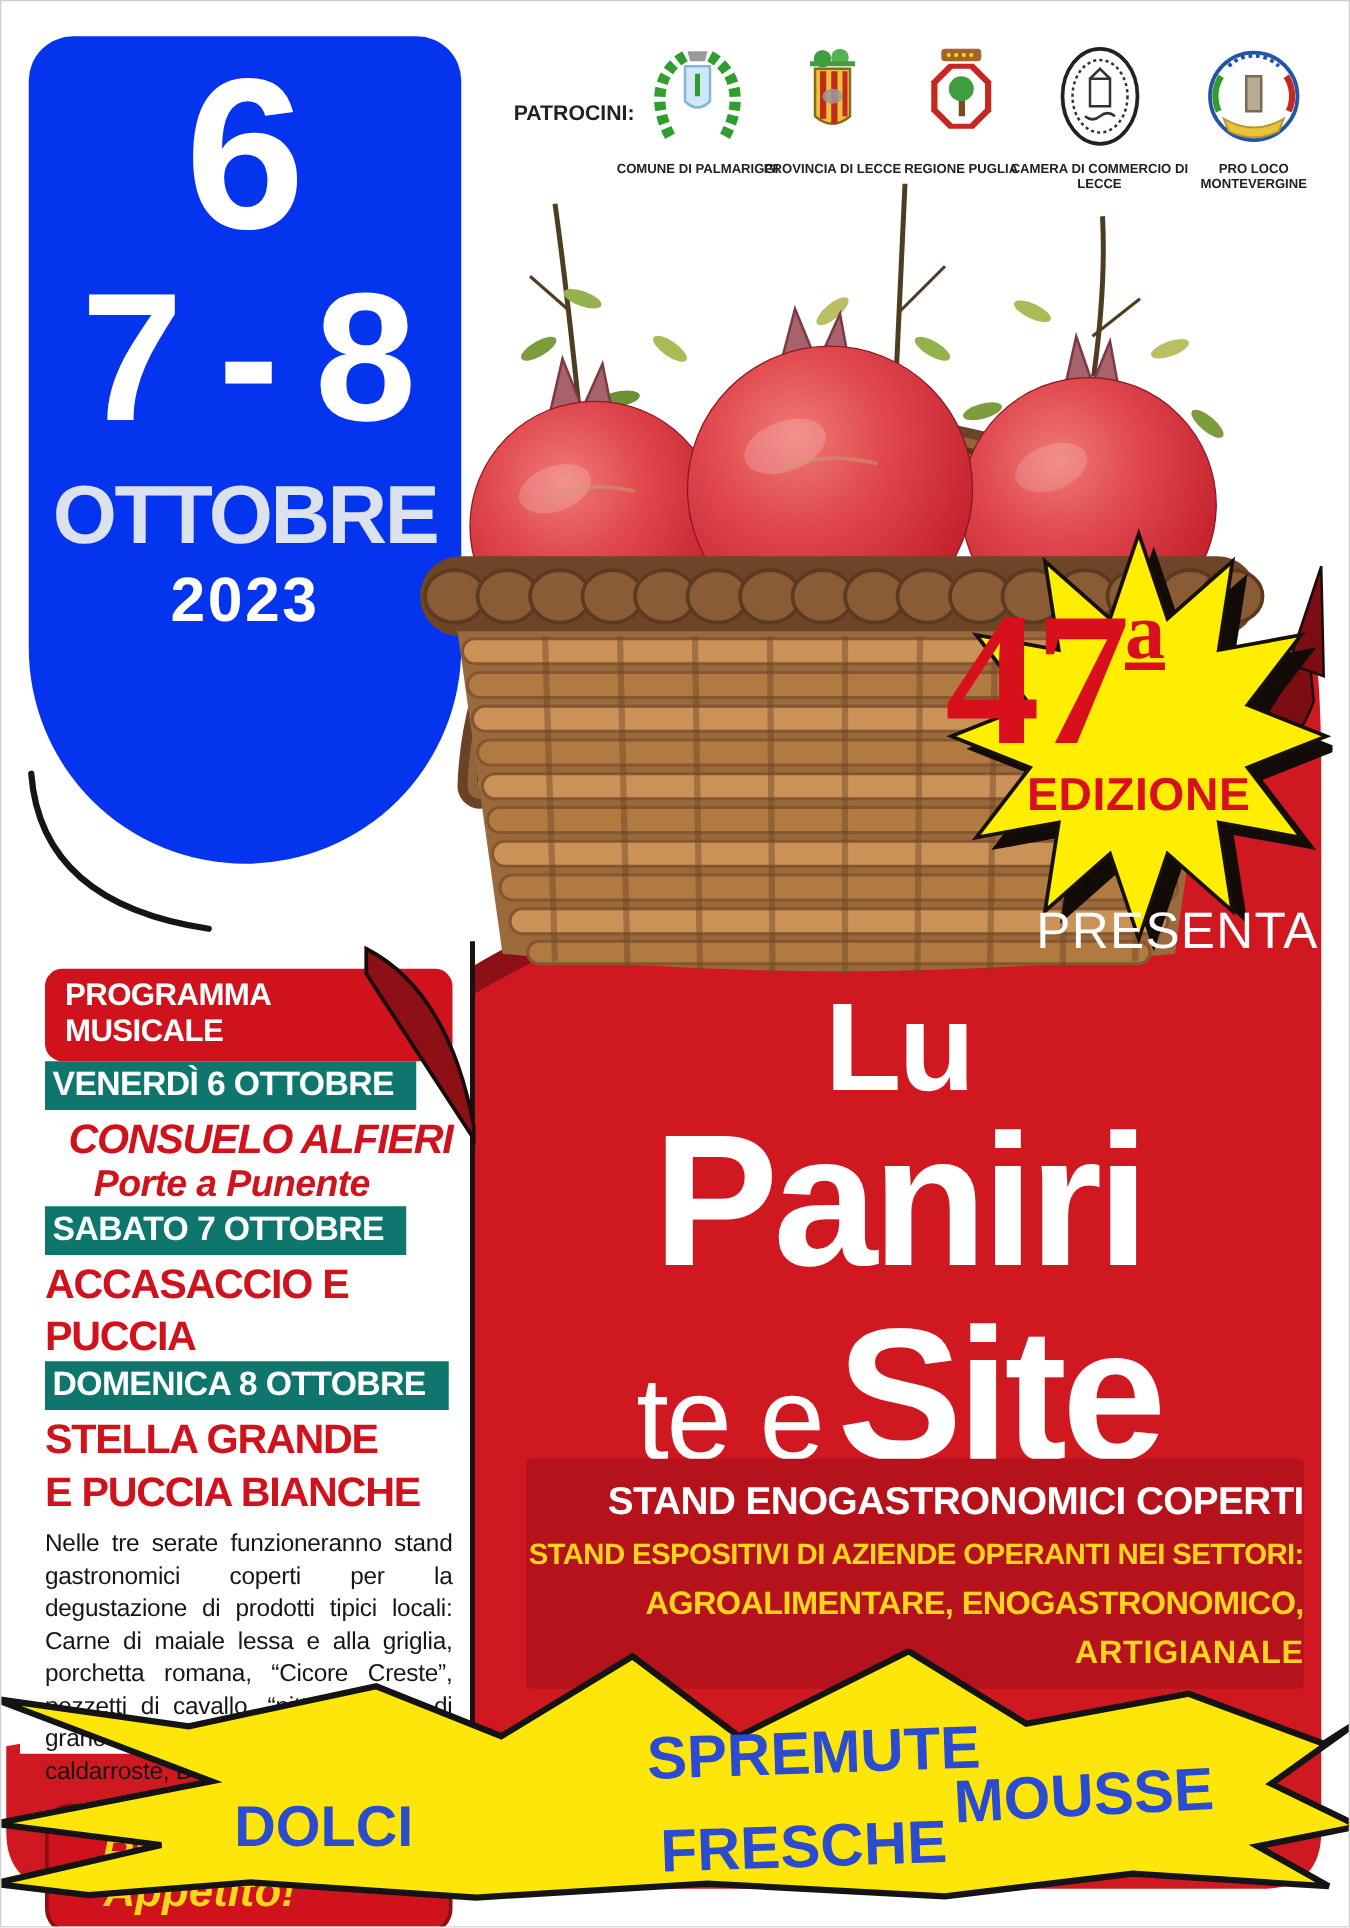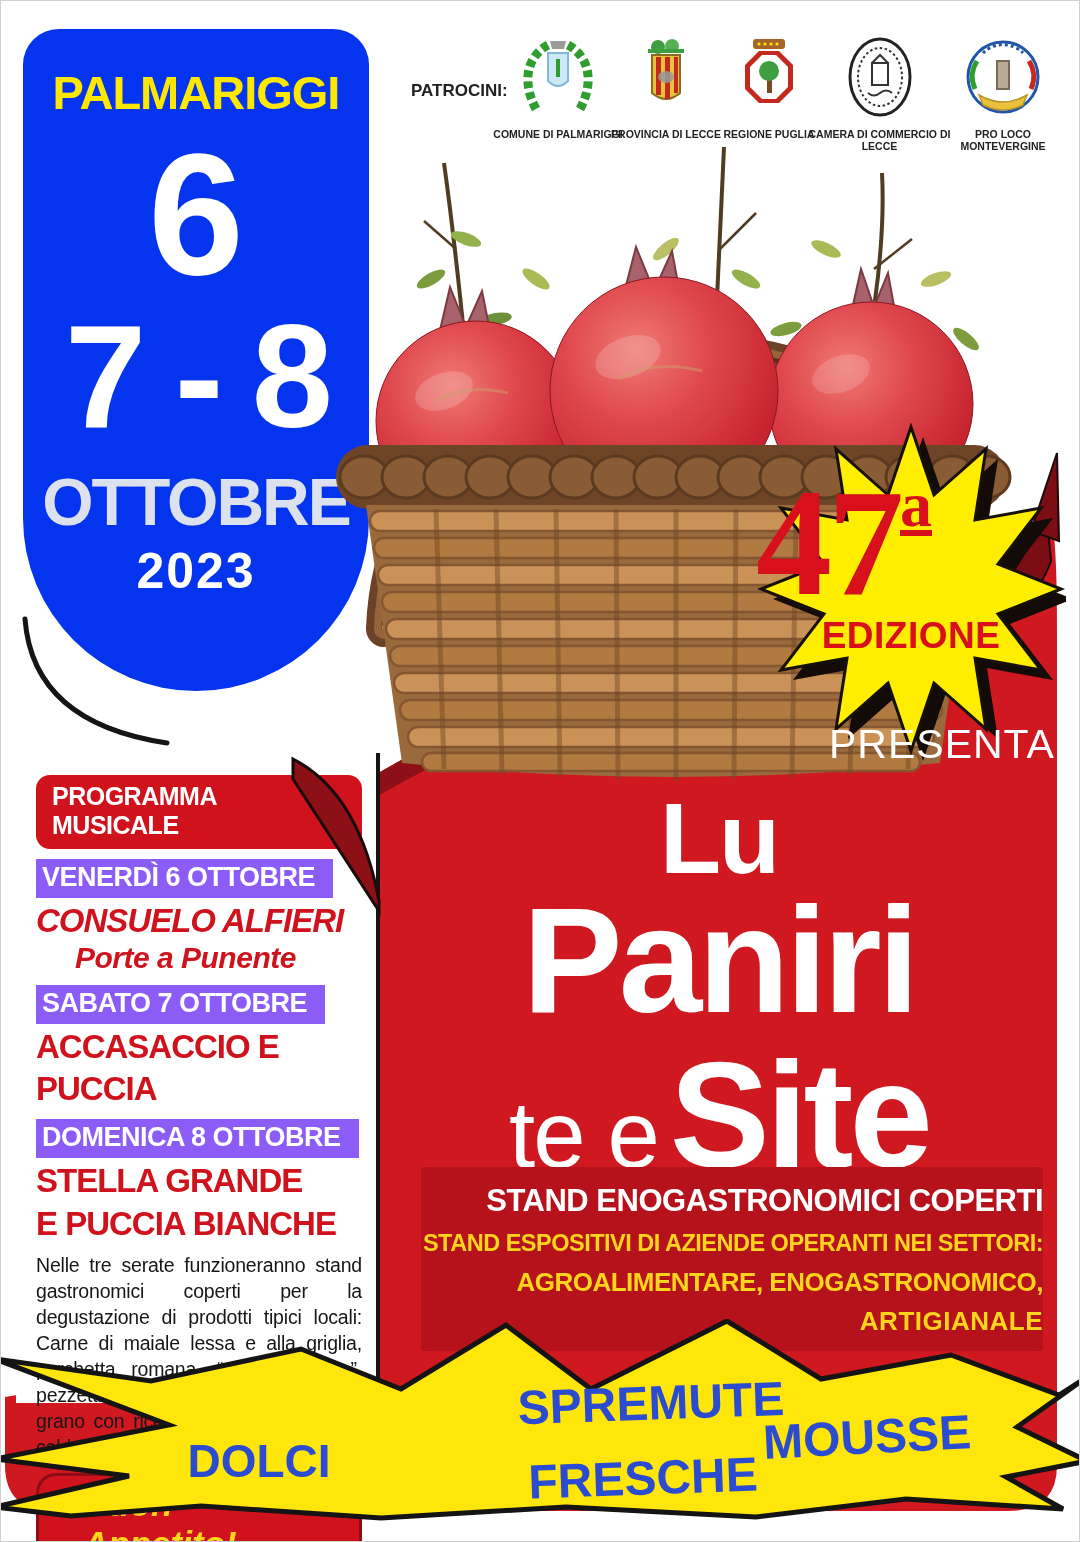--- a/index.html
+++ b/index.html
@@ -56,24 +56,24 @@
   .stand1 { color:#fff; font-size:31px; font-weight:bold; margin-top:16px; letter-spacing:-0.5px; }
   .stand2 { color:#ffd41c; font-size:23.5px; font-weight:bold; margin-top:11px; letter-spacing:-0.5px; }
   .stand3 { color:#ffd41c; font-size:26px; font-weight:bold; margin-top:10px; letter-spacing:-0.5px; }
   .stand4 { color:#ffd41c; font-size:26px; font-weight:bold; margin-top:8px; letter-spacing:0.5px; }
 
   
   .sheet { position:absolute; left:15px; top:752px; width:364px; height:650px; background:#fff;
            border-right:4px solid #1c1111; z-index:6; box-sizing:border-box; padding:22px 14px 0 20px; }
   .prog-pill { display:inline-block; background:#d0121c; color:#fff; font-weight:bold; font-size:25px;
                padding:7px 16px 9px; border-radius:14px; letter-spacing:-0.5px; }
-  .date-bar { display:inline-block; background:#8b5cf6; color:#fff; font-size:27px; font-weight:bold;
-              padding:3px 18px 5px 6px; margin-top:10px; letter-spacing:-0.5px; }
+  .date-bar { display:inline-block; background:#0f766e; color:#fff; font-size:27px; font-weight:bold;
+              padding:3px 18px 5px 6px; margin-top:0; letter-spacing:-0.5px; }
   .artist { color:#d0121c; font-weight:bold; font-size:33px; letter-spacing:-1px; margin-top:2px; line-height:1.25; }
-  .italic { font-style:italic; }
+  .italic { font-style:italic;text-align:right; }
   .extra { color:#d0121c; font-weight:bold; font-style:italic; font-size:30px; letter-spacing:-0.5px; margin-top:0px;margin-left:39px; }
   .prog-desc { margin-top:9px; font-size:19.5px; line-height:1.33; color:#161616; text-align:justify; letter-spacing:-0.2px; }
   .appetito { margin:12px auto 0; width:fit-content; background:#d0121c; border:3px solid #8c0d13; border-radius:20px;
               color:#ffd61a; font-size:35px; font-weight:bold; font-style:italic; padding:8px 44px 10px; }
 
   .curl { position:absolute; left:280px; top:750px; width:110px; height:165px; z-index:7; pointer-events:none; }
   .swoosh { position:absolute; left:14px; top:600px; width:170px; height:160px; z-index:2; pointer-events:none; }
 
   
   .footstar { position:absolute; left:0; top:1318px; width:1080px; height:202px; z-index:8; pointer-events:none; }
@@ -89,21 +89,20 @@
 <div class="poster">
 
   <svg class="redblock" viewBox="0 0 1080 1542">
     <path d="M 332 800 C 430 736 530 692 645 674 C 770 656 852 662 902 650 C 958 636 1008 588 1028 542 L 1044 498 L 1052 524 C 1056 560 1056 600 1056 640 L 1056 1464 Q 1056 1510 1008 1510 L 52 1510 Q 4 1510 4 1464 L 4 1396 C 90 1380 220 1371 377 1369 L 377 904 C 373 858 356 822 332 800 Z" fill="#d01820"></path>
     <path d="M 332 800 C 430 736 530 692 645 674 C 770 656 852 662 902 650 L 908 666 C 850 680 772 672 652 690 C 545 706 448 752 344 814 Z" fill="#8c1016"></path>
     <path d="M 902 650 C 958 636 1008 588 1028 542 L 1044 498 L 1050 560 C 1034 606 980 650 930 660 Z" fill="#7c0d13" stroke="#190b0b" stroke-width="2"></path>
     <path d="M 1030 530 L 1056 452 L 1058 540 Z" fill="#7c0d13" stroke="#190b0b" stroke-width="2"></path>
   </svg>
 
   <div class="badge">
-    <div class="badge-city">PALMARIGGI</div>
     <div class="badge-day">6</div>
     <div class="badge-days">7 - 8</div>
     <div class="badge-month">OTTOBRE</div>
     <div class="badge-year">2023</div>
   </div>
 
   <svg class="swoosh" viewBox="0 0 170 160">
     <path d="M 10 18 Q 18 122 152 142" fill="none" stroke="#151515" stroke-width="5" stroke-linecap="round"></path>
   </svg>
 

